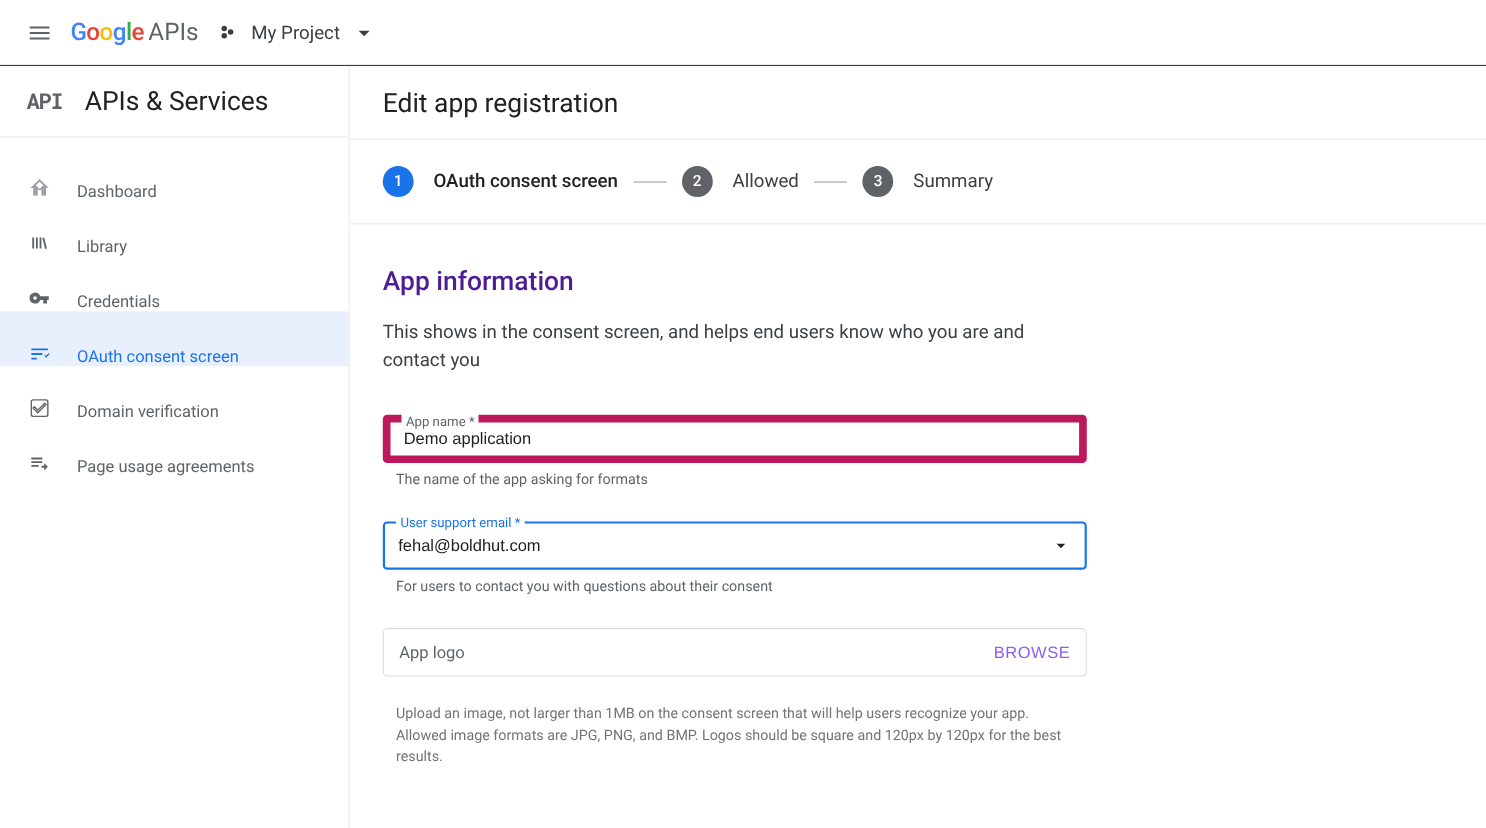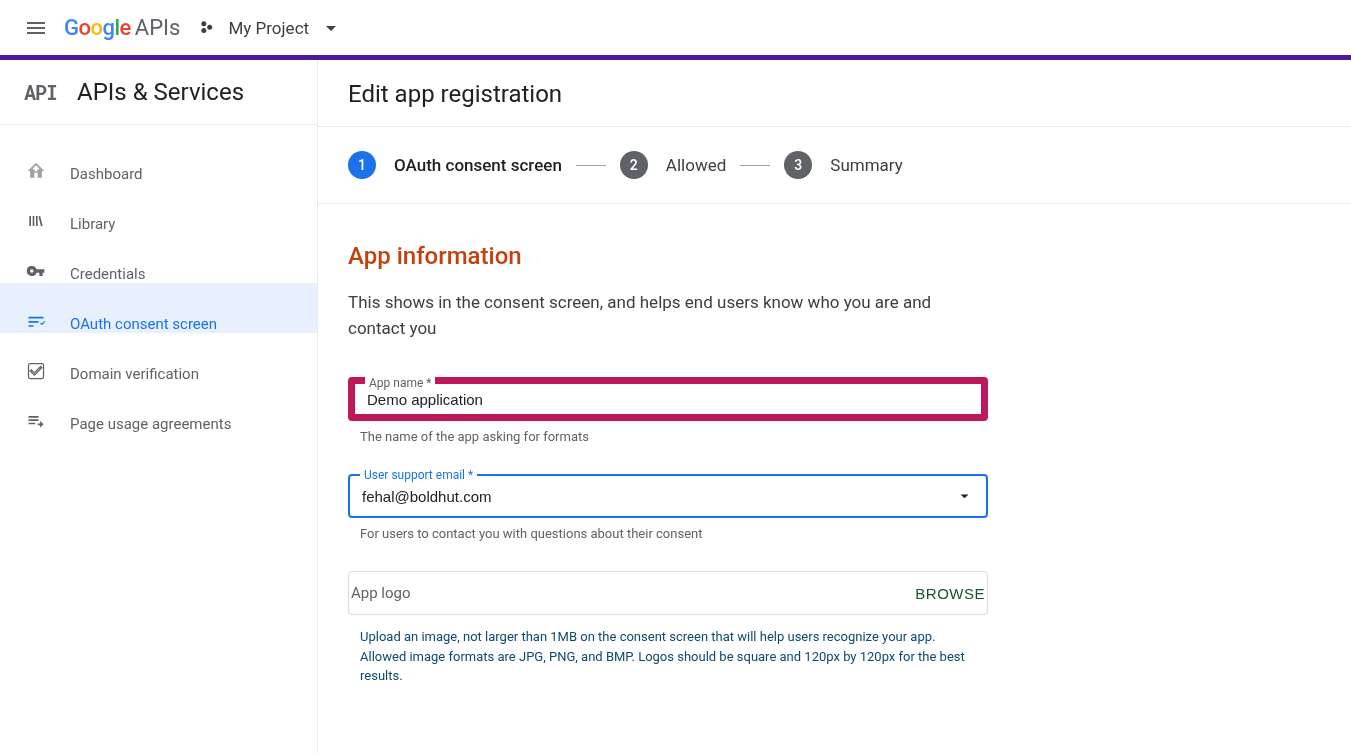--- a/index.html
+++ b/index.html
@@ -7,21 +7,21 @@
     font-family: 'Google Sans', Roboto, Arial, sans-serif;
     color: #3c4043;
     background: #fff;
     font-size: 14px;
   }
   .topbar {
     height: 60px;
     display: flex;
     align-items: center;
     padding: 0 12px;
-    border-bottom: 5px solid #4c1d95;
+    border-bottom: 1px solid #4c1d95;
   }
   .hamburger {
     width: 48px;
     height: 48px;
     display: flex;
     align-items: center;
     justify-content: center;
     cursor: pointer;
   }
   .hamburger svg { fill: #5f6368; }
@@ -165,21 +165,21 @@
     height: 1px;
     background: #9aa0a6;
     margin: 0 14px;
   }
   .form-area {
     padding: 38px 30px;
     max-width: 1000px;
   }
   .section-heading {
     font-size: 24px;
-    color: #c2410c;
+    color: #4c1d95;
     font-weight: 500;
     margin-bottom: 20px;
   }
   .section-desc {
     font-size: 17px;
     color: #3c4043;
     margin-bottom: 36px;
     line-height: 1.5;
     max-width: 640px;
   }
@@ -226,39 +226,39 @@
     margin-top: 8px;
     padding-left: 12px;
   }
   .logo-field {
     border: 1px solid #dadce0;
     border-radius: 4px;
     height: 44px;
     display: flex;
     align-items: center;
     justify-content: space-between;
-    padding: 0 2px;
+    padding: 0 14px;
   }
   .logo-placeholder {
     color: #5f6368;
     font-size: 15px;
   }
   .browse-btn {
-    color: #14532d;
+    color: #8b5cf6;
     font-size: 15px;
     font-weight: 500;
     letter-spacing: 0.5px;
     cursor: pointer;
     background: none;
     border: none;
   }
   .logo-helper {
     font-size: 13px;
-    color: #0c4a6e;
-    margin-top: 12px;
+    color: #737373;
+    margin-top: 25px;
     padding-left: 12px;
     line-height: 1.5;
     max-width: 620px;
   }
 </style>
 </head>
 <body>
 
 <div class="topbar">
   <div class="hamburger">

